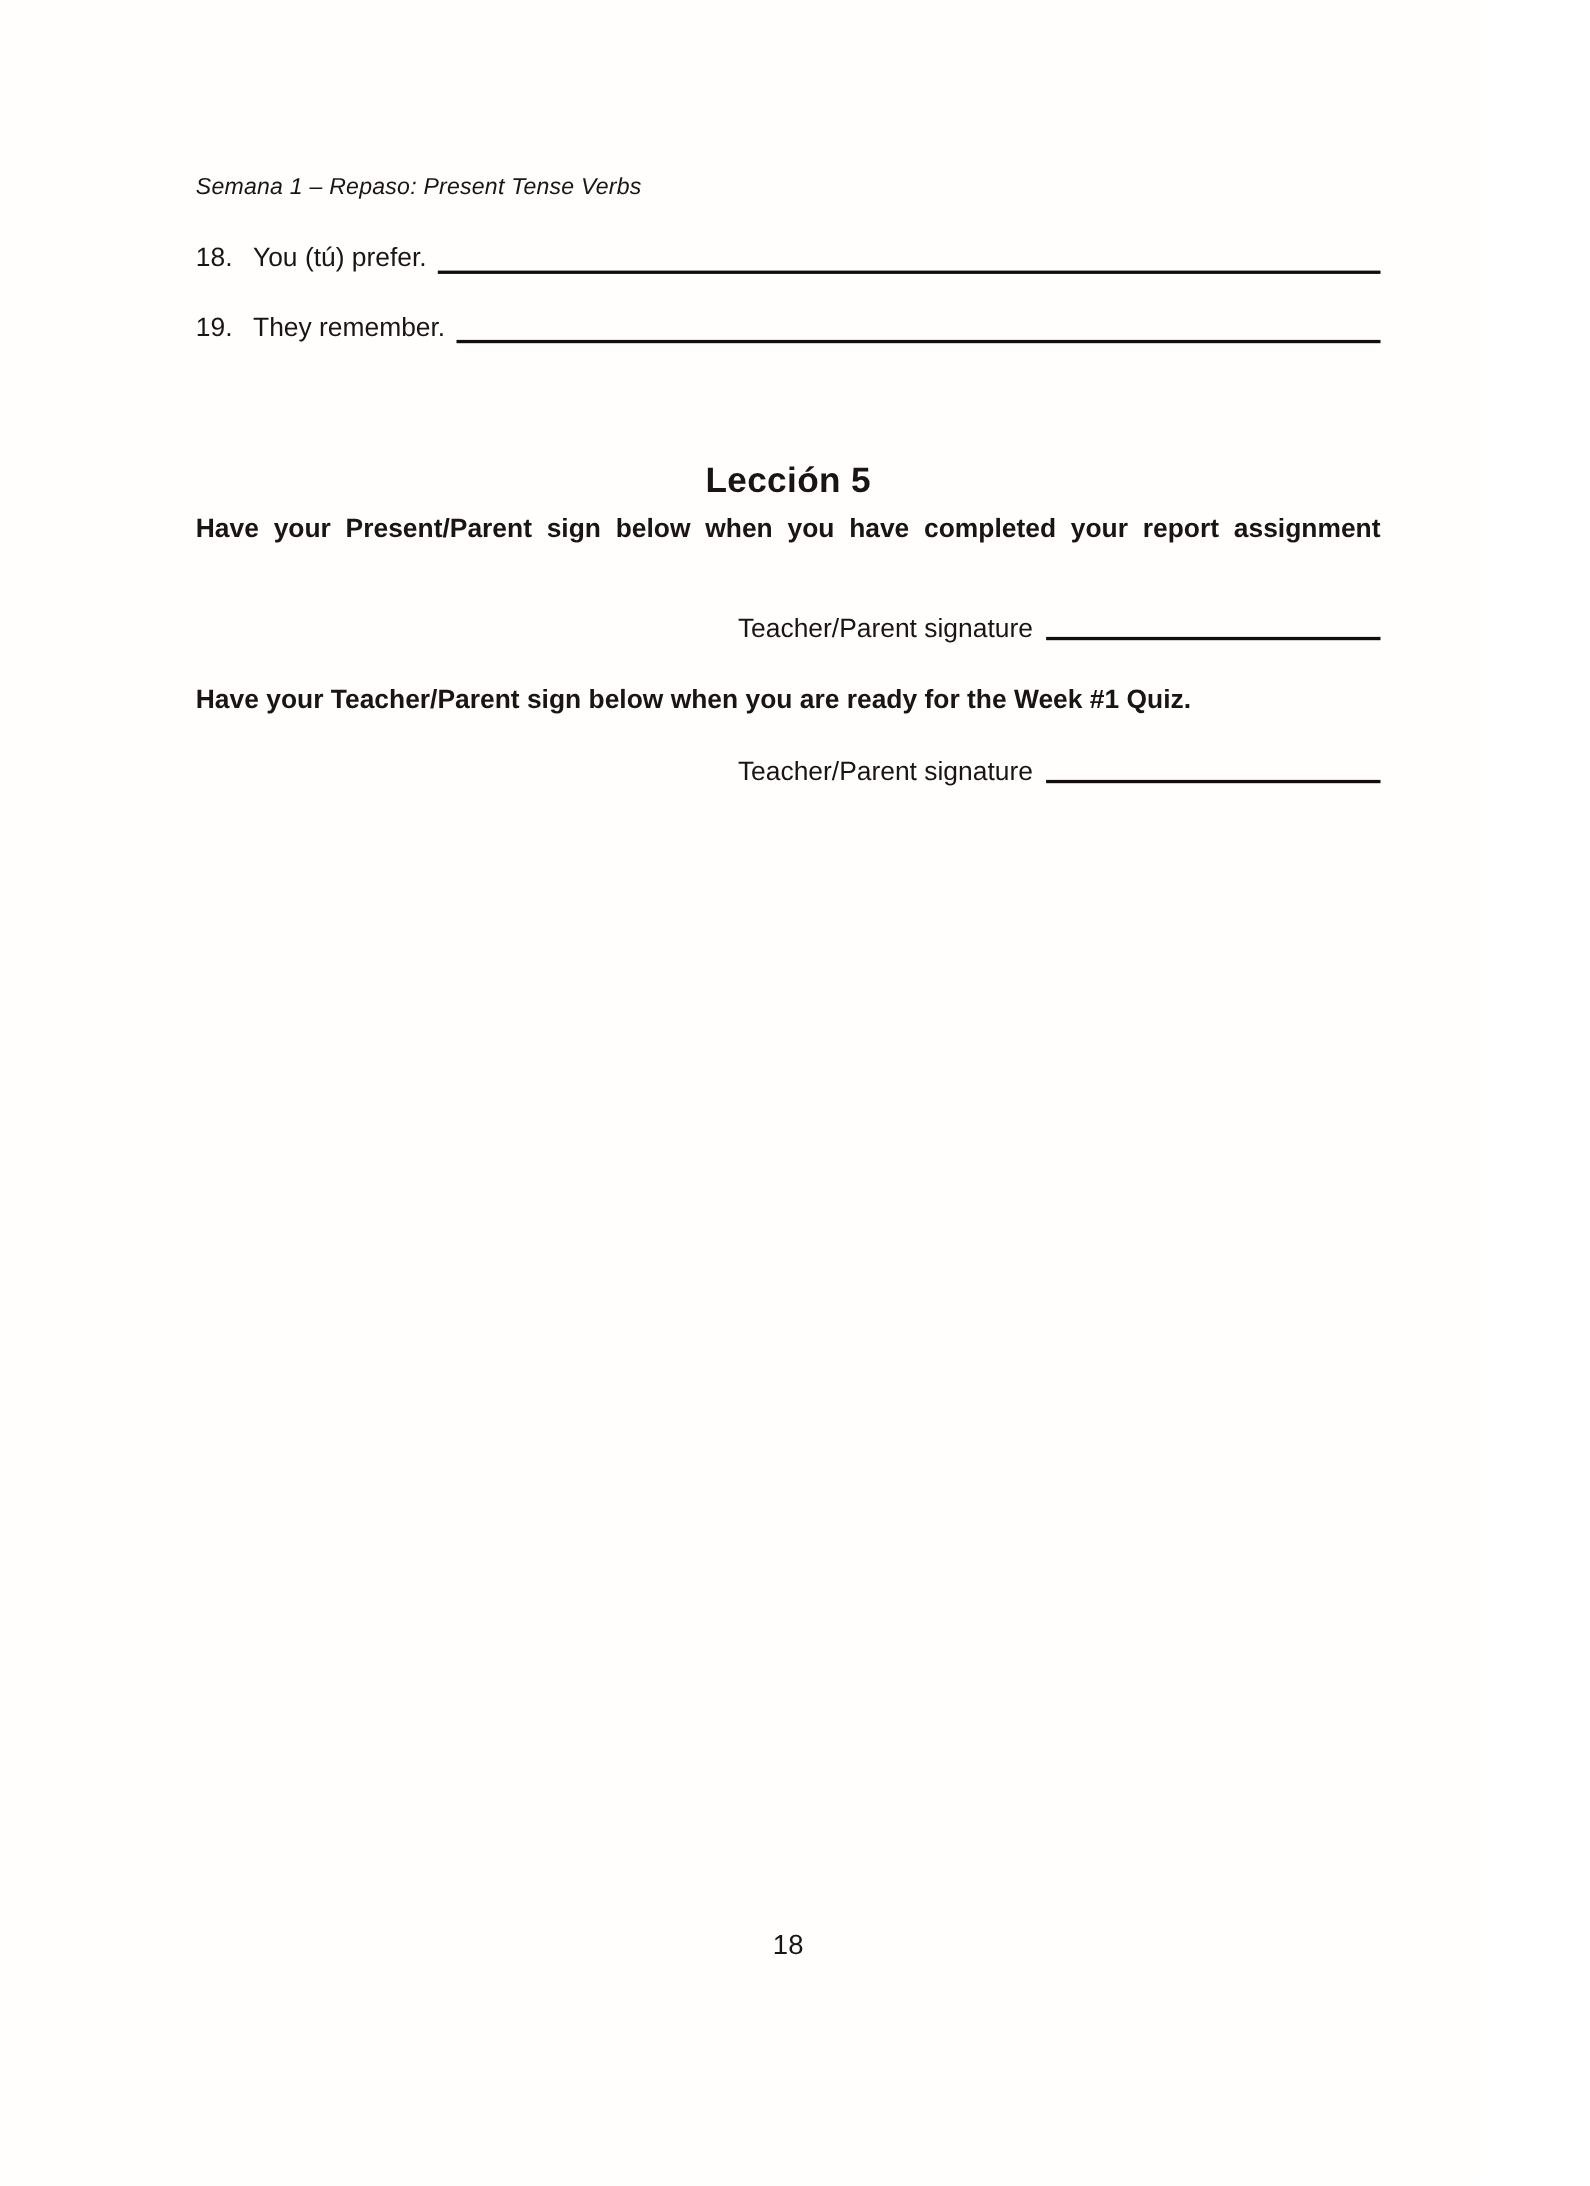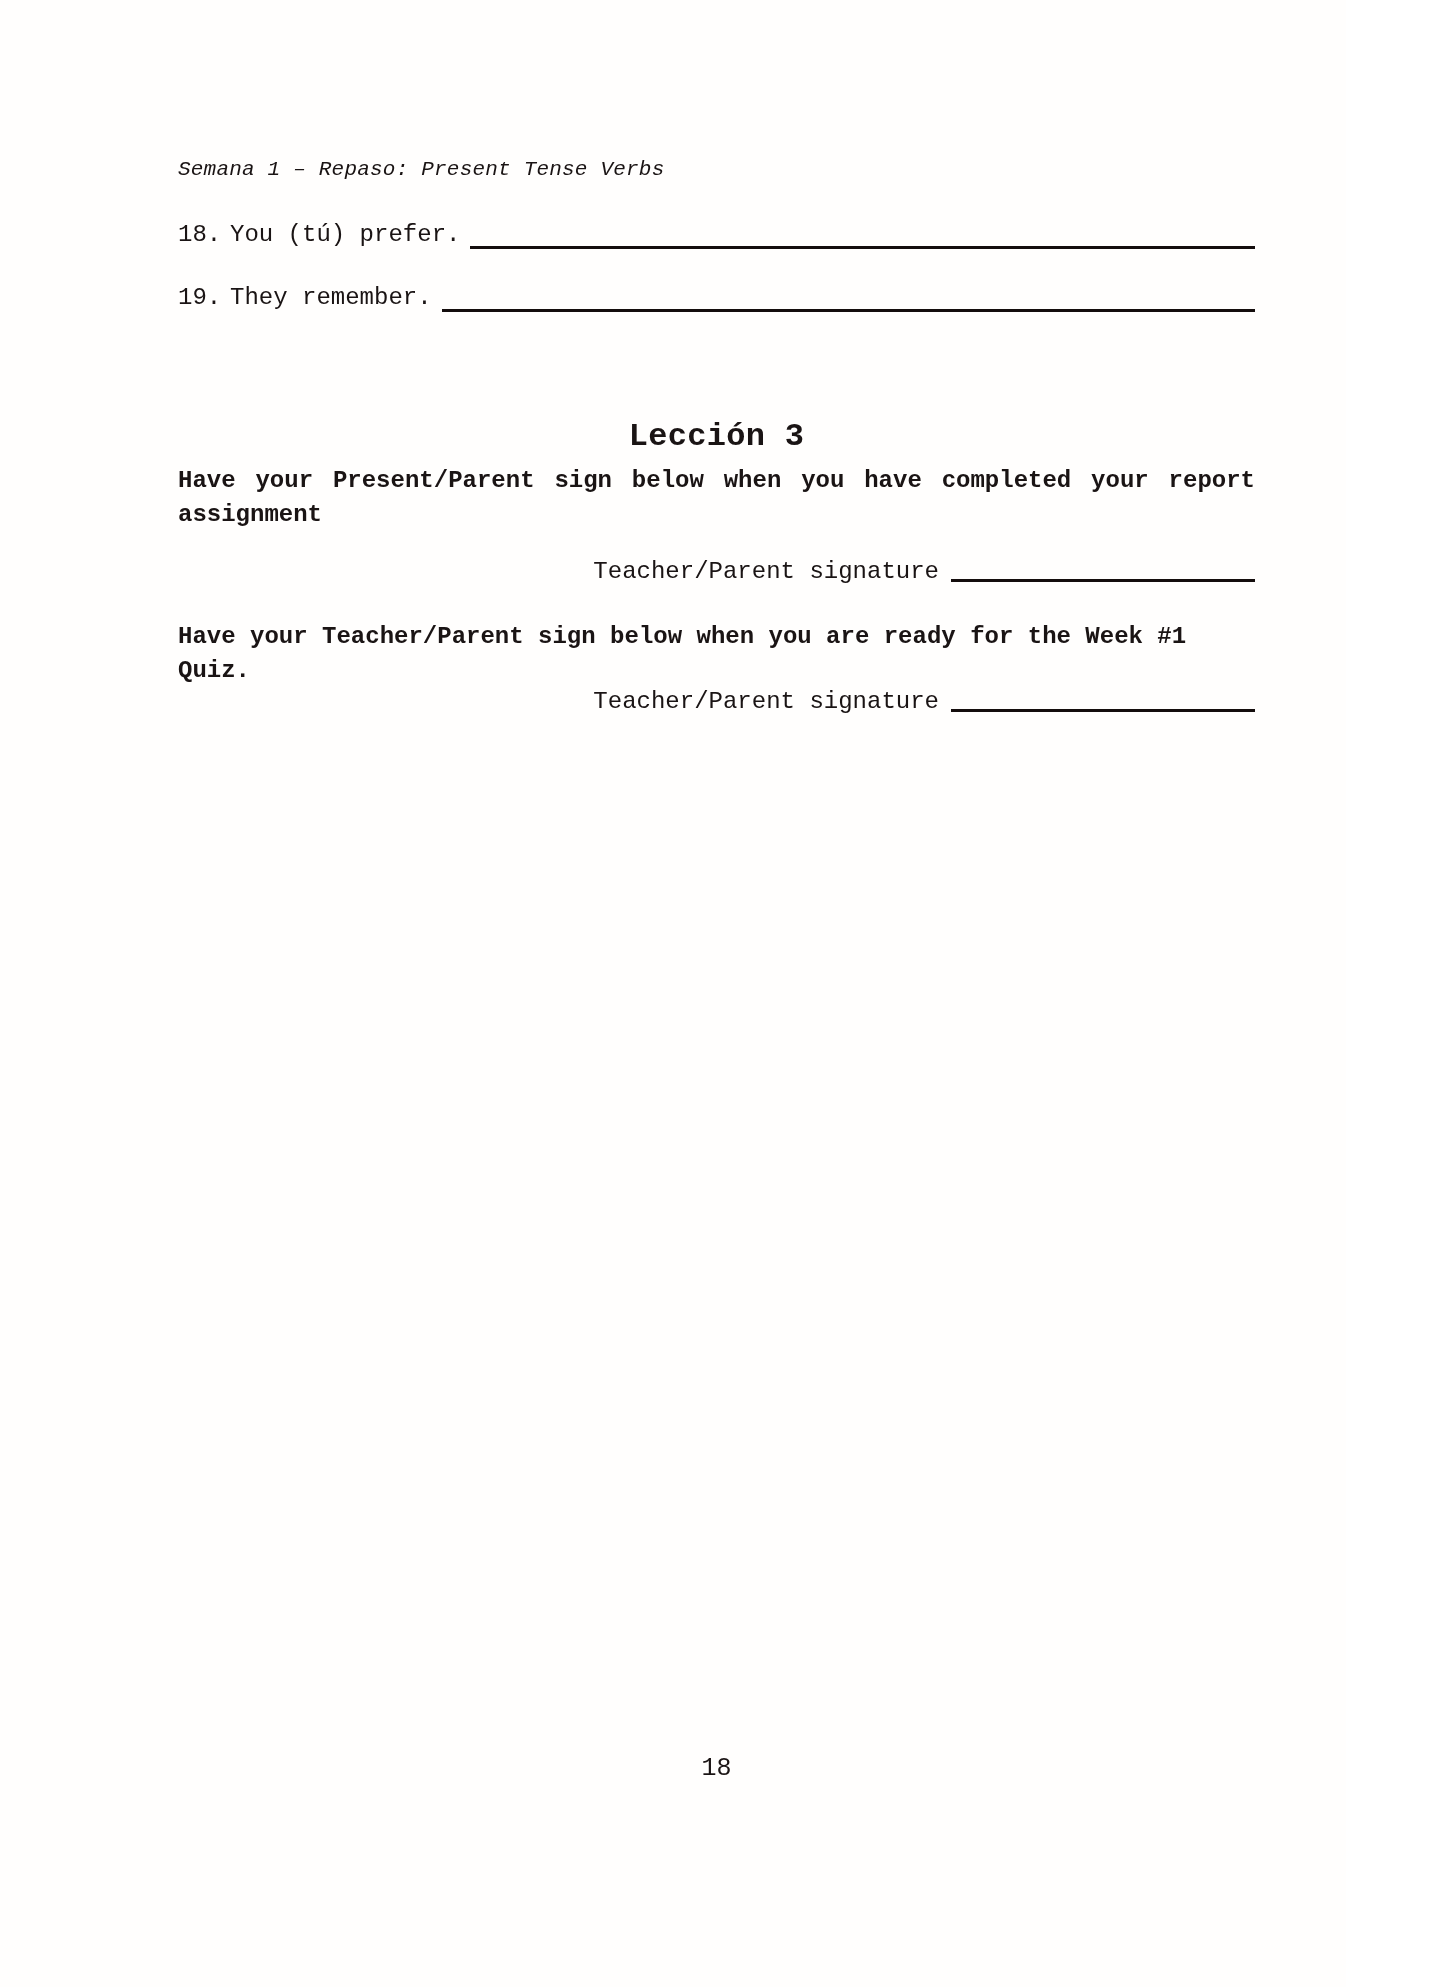--- a/index.html
+++ b/index.html
@@ -12,21 +12,20 @@
   body {
     font-family: "Liberation Sans", "DejaVu Sans", sans-serif;
     color: var(--ink);
   }
   .page {
     position: relative;
     width: 1346px;
     height: 1987px;
     background: var(--bg);
     overflow: hidden;
-    font-family: Liberation Mono, monospace;
   }
   
   .col {
     position: absolute;
     left: 178px;
     right: 91px;
   }
 
   .running-header {
     top: 158px;
@@ -118,21 +117,21 @@
     <span class="blank-line"></span>
   </div>
 
   <div class="col item-row row-19">
     <span class="num">19.</span>
     <span class="lbl">They remember.</span>
     <span class="blank-line"></span>
   </div>
 
 
-  <div class="col lesson-heading">Lección 3</div>
+  <div class="col lesson-heading">Lección 5</div>
 
   <div class="col para para-1">
     <span class="justified">Have your Present/Parent sign below when you have completed your report assignment</span>
   </div>
 
   <div class="col sig-row sig-1">
     <span class="sig-label">Teacher/Parent signature</span>
     <span class="sig-line"></span>
   </div>
 

